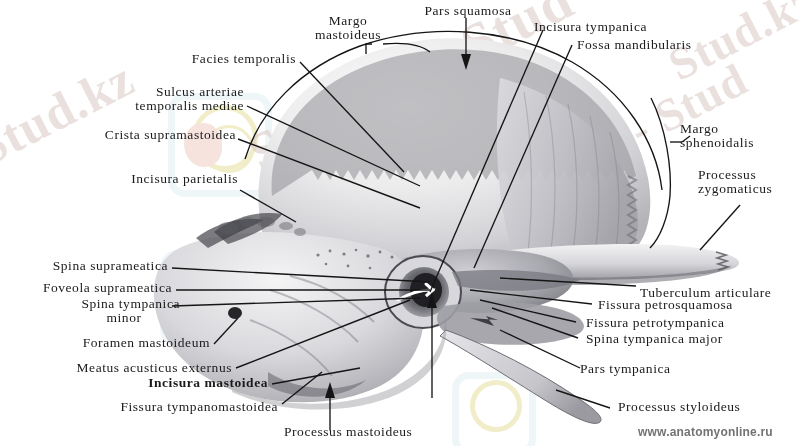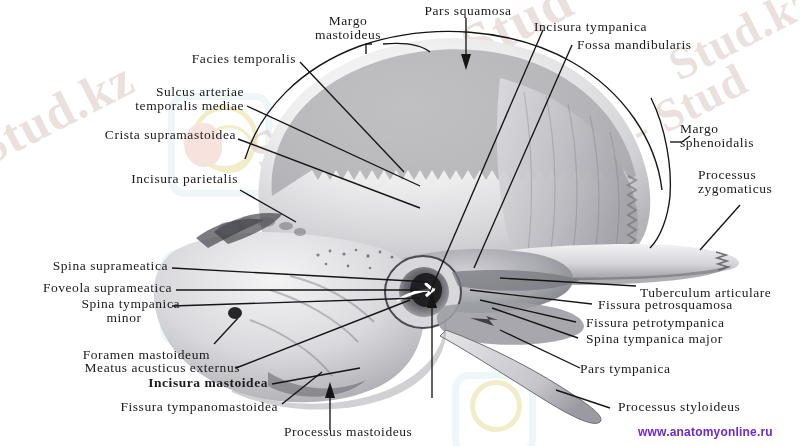--- a/index.html
+++ b/index.html
@@ -36,21 +36,21 @@
   }
   .wm-logo .ring{
     position:absolute; border:5px solid #e3dc93; border-radius:50%;
   }
   .wm-logo .blob{
     position:absolute; background:#f0c9bd; border-radius:50% 50% 45% 55%;
   }
   .wm-bottom{
     position:absolute;
     font-family:"Liberation Sans", sans-serif;
-    font-weight:bold; font-size:12px; color:#6d28d9;
+    font-weight:bold; font-size:12px; color:#737373;
     letter-spacing:.2px;
   }
 
   
   .lbl{
     position:absolute;
     font-family:"Liberation Serif", serif;
     font-size:13.5px;
     color:#1a1a1a;
     white-space:nowrap;
@@ -310,24 +310,24 @@
   <div class="lbl r" style="left:0px; top:259px; width:168px;">
     <span>Spina suprameatica</span>
   </div>
   <div class="lbl r" style="left:0px; top:281px; width:172px;">
     <span>Foveola suprameatica</span>
   </div>
   <div class="lbl r" style="left:12px; top:297px; width:168px;">
     <span>Spina tympanica</span>
     <span class="ln2 center" style="padding-left:56px;">minor</span>
   </div>
-  <div class="lbl r" style="left:0px; top:336px; width:210px;margin-top:12px;">
+  <div class="lbl r" style="left:0px; top:336px; width:210px;">
     <span>Foramen mastoideum</span>
   </div>
-  <div class="lbl r" style="left:8px; top:361px; width:232px;padding-left:40px;">
+  <div class="lbl r" style="left:0px; top:361px; width:232px;padding-left:40px;">
     <span>Meatus acusticus externus</span>
   </div>
   <div class="lbl r" style="left:0px; top:376px; width:268px;font-weight:bold;">
     <span>Incisura mastoidea</span>
   </div>
   <div class="lbl r" style="left:0px; top:400px; width:278px;">
     <span>Fissura tympanomastoidea</span>
   </div>
 
   <div class="lbl" style="left:680px; top:122px;">

